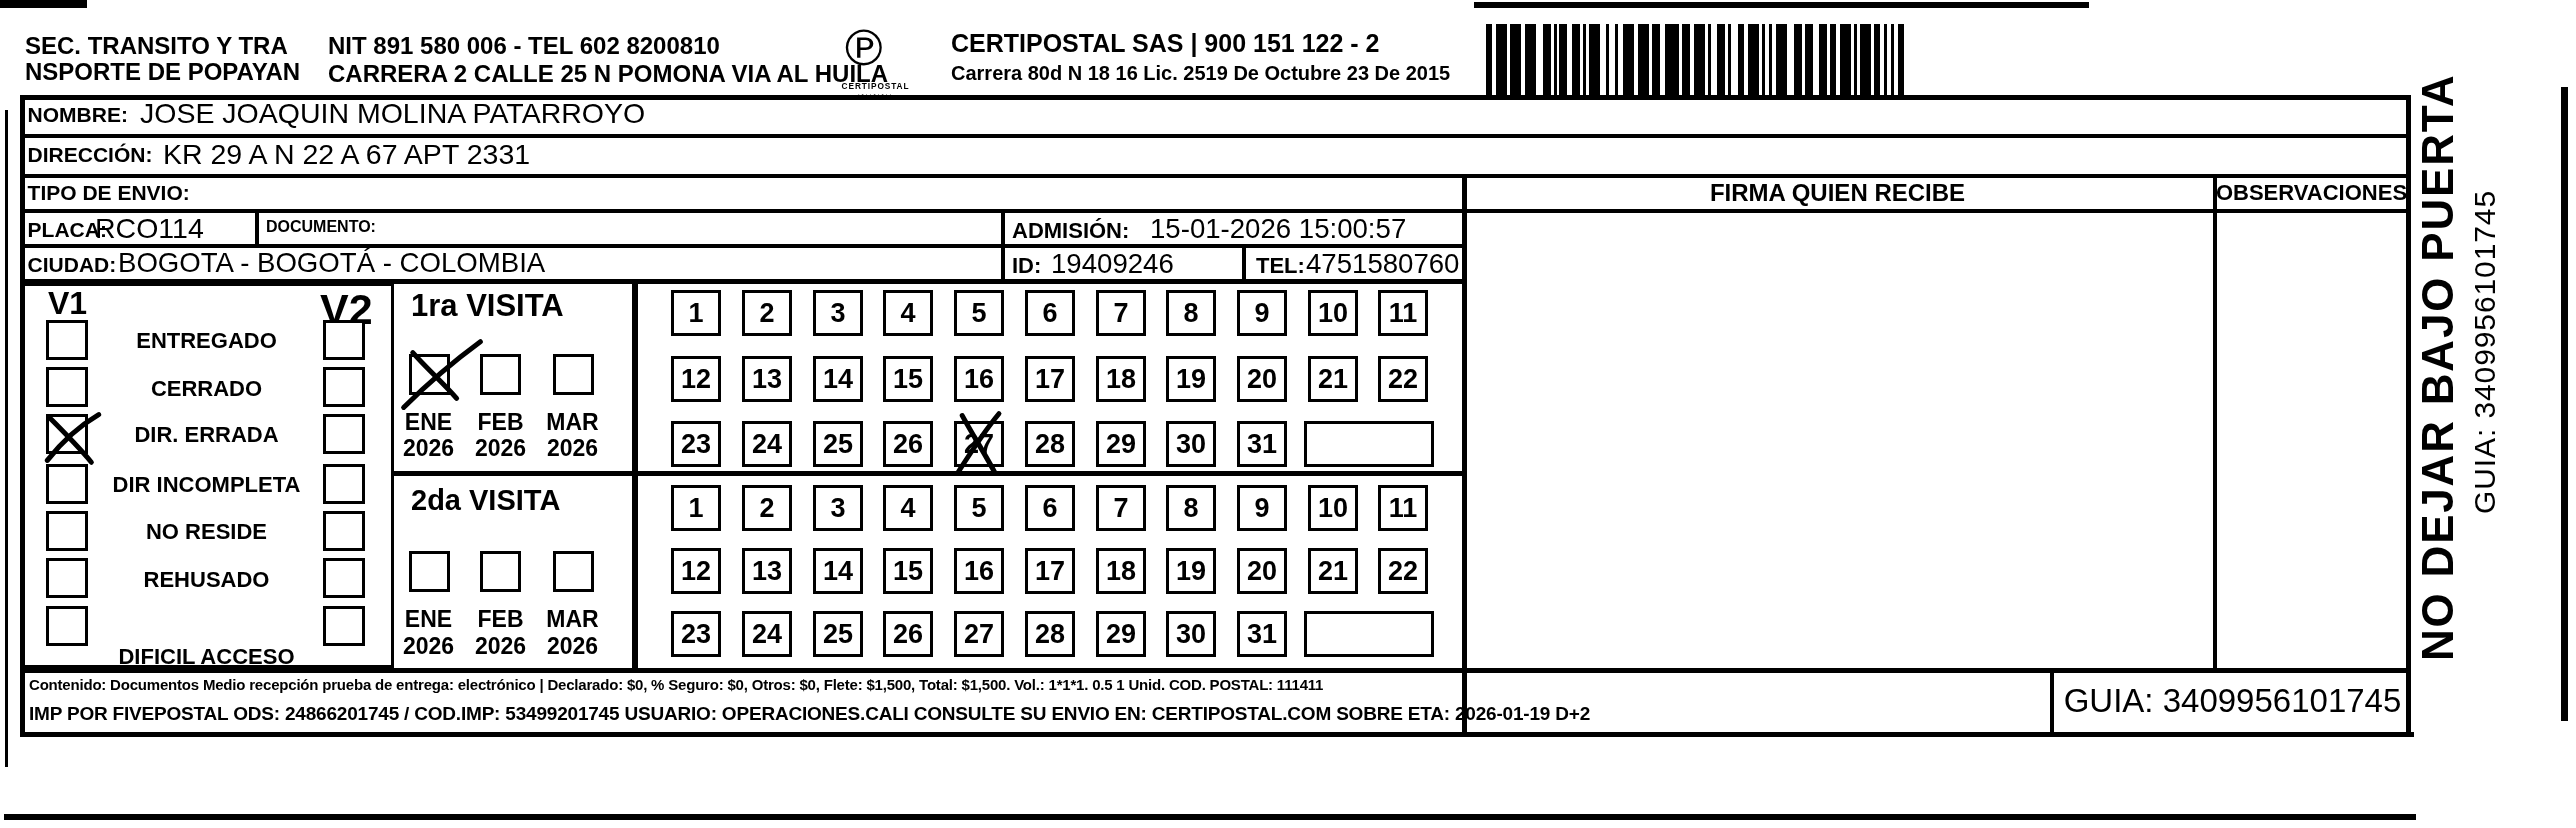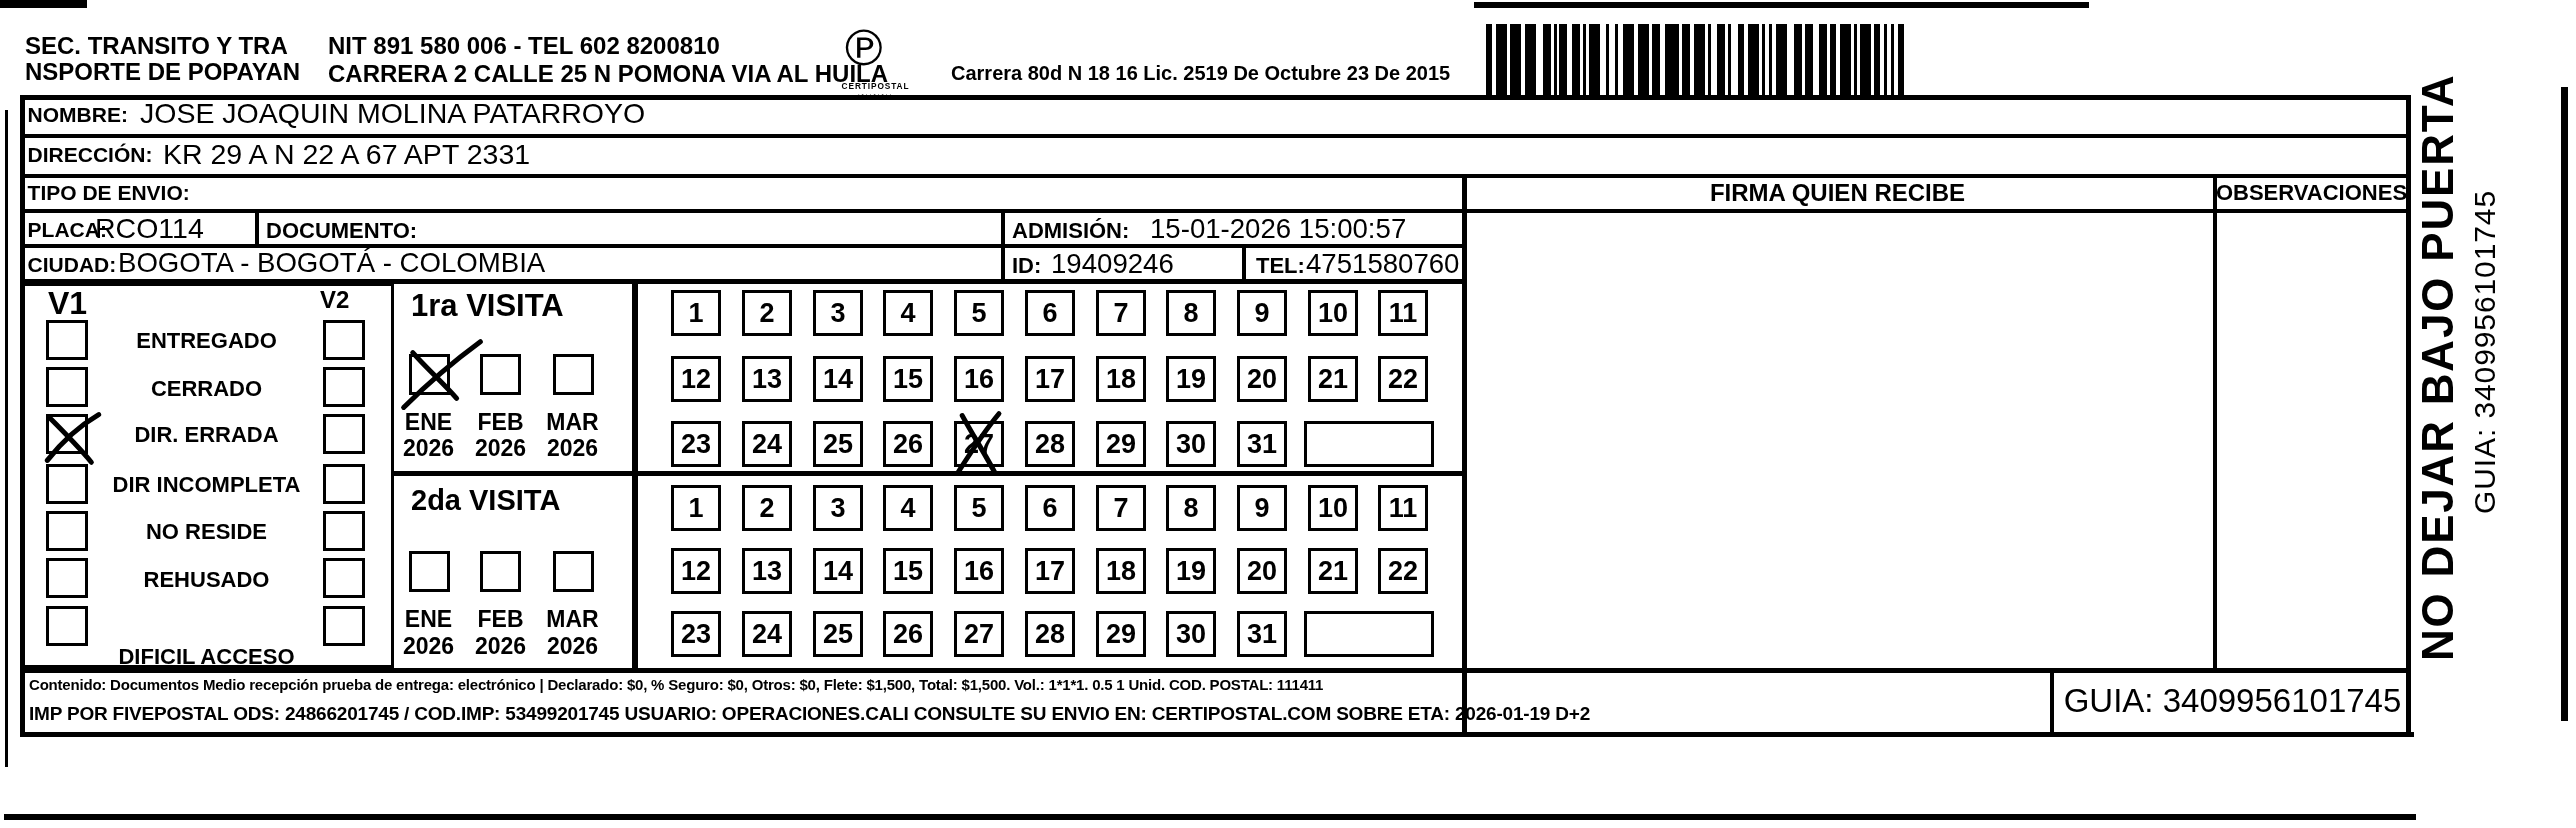--- a/index.html
+++ b/index.html
@@ -45,20 +45,21 @@
 
 <div class="page" id="page">
 
   <div class="t b" style="left: 25px; top: 33px; font-size: 24px; z-index: 2;">SEC. TRANSITO Y TRA</div>
   <div class="t b" style="left: 25px; top: 59px; font-size: 24px; z-index: 2;">NSPORTE DE POPAYAN</div>
   <div class="t b" style="left: 328px; top: 33px; font-size: 24px; z-index: 2;">NIT 891 580 006 - TEL 602 8200810</div>
   <div class="t b" style="left: 328px; top: 61px; font-size: 24px; z-index: 2;">CARRERA 2 CALLE 25 N POMONA VIA AL HUILA</div>
   <div class="logo-glyph">℗</div>
   <div class="logo-text">CERTIPOSTAL</div>
   <div class="logo-sub">·•··•·•··</div>
+  <div class="t b" style="left: 951px; top: 30px; font-size: 25px; z-index: 2;">CERTIPOSTAL SAS | 900 151 122 - 2</div>
   <div class="t b" style="left: 951px; top: 63px; font-size: 20px; z-index: 2;">Carrera 80d N 18 16  Lic. 2519 De Octubre 23 De 2015</div>
   <div id="barcode">
       <div class="bcb" style="left: 0px; width: 5.5px;"></div>
       <div class="bcb" style="left: 10px; width: 11px;"></div>
       <div class="bcb" style="left: 24px; width: 11px;"></div>
       <div class="bcb" style="left: 39px; width: 11px;"></div>
       <div class="bcb" style="left: 57px; width: 8.3px;"></div>
       <div class="bcb" style="left: 68px; width: 2.8px;"></div>
       <div class="bcb" style="left: 73px; width: 8.3px;"></div>
       <div class="bcb" style="left: 86px; width: 8.3px;"></div>
@@ -97,33 +98,33 @@
   <div class="t" style="left: 140px; top: 99px; font-size: 28.5px; z-index: 2;">JOSE JOAQUIN MOLINA PATARROYO</div>
   <div class="t b" style="left: 27.6px; top: 144px; font-size: 21px; z-index: 2;">DIRECCIÓN:</div>
   <div class="t" style="left: 163px; top: 140px; font-size: 28.5px; z-index: 2;">KR 29 A N 22 A 67 APT 2331</div>
   <div class="t b" style="left: 27.6px; top: 182px; font-size: 21px; z-index: 2;">TIPO DE ENVIO:</div>
 
   <div class="hdr-cell" style="left:1462px;width:751px;font-size:24px;">FIRMA QUIEN RECIBE</div>
   <div class="hdr-cell" style="left:2215px;width:193px;font-size:22px;">OBSERVACIONES</div>
 
   <div class="t b" style="left: 27.6px; top: 219px; font-size: 21px; z-index: 2;">PLACA:</div>
   <div class="t" style="left: 95px; top: 214px; font-size: 28.5px; z-index: 2;">RCO114</div>
-  <div class="t b" style="left: 266px; top: 219px; font-size: 22px; z-index: 2;">DOCUMENTO:</div>
+  <div class="t b" style="left: 266px; top: 219px; font-size: 16px; z-index: 2;">DOCUMENTO:</div>
   <div class="t b" style="left: 1012px; top: 219px; font-size: 22px; z-index: 2;">ADMISIÓN:</div>
   <div class="t" style="left: 1150px; top: 215px; font-size: 27.6px; z-index: 2;">15-01-2026 15:00:57</div>
   <div class="t b" style="left: 27.6px; top: 254px; font-size: 21px; z-index: 2;">CIUDAD:</div>
   <div class="t" style="left: 118px; top: 249px; font-size: 27.6px; z-index: 2;">BOGOTA - BOGOTÁ - COLOMBIA</div>
   <div class="t b" style="left: 1012px; top: 254px; font-size: 22px; z-index: 2;">ID:</div>
   <div class="t" style="left: 1051px; top: 250px; font-size: 27.6px; z-index: 2;">19409246</div>
   <div class="t b" style="left: 1256px; top: 254px; font-size: 22px; z-index: 2;">TEL:</div>
   <div class="t" style="left: 1306px; top: 250px; font-size: 27.6px; z-index: 2;">4751580760</div>
 
   <div class="status-panel"></div>
   <div class="t b" style="left: 48px; top: 287px; font-size: 32px; z-index: 2;">V1</div>
-  <div class="t b" style="left: 320px; top: 287px; font-size: 24px; z-index: 2;">V2</div>
+  <div class="t b" style="left: 320px; top: 287px; font-size: 43px; z-index: 2;">V2</div>
 
   <div class="t b" style="left: 411px; top: 290px; font-size: 31px; z-index: 2;">1ra VISITA</div>
   <div class="t b" style="left: 411px; top: 485px; font-size: 29px; z-index: 2;">2da VISITA</div>
 
   <div id="hw-hour" class="hw">11</div>
   <div id="time-colon-1">:</div>
   <div id="hw-min" class="hw">40</div>
   <div id="time-colon-2">:</div>
 
   <div class="t b" style="left: 29px; top: 677px; font-size: 15px; letter-spacing: -0.2px; z-index: 2;">Contenido: Documentos Medio recepción prueba de entrega: electrónico | Declarado: $0, % Seguro: $0, Otros: $0, Flete: $1,500, Total: $1,500. Vol.: 1*1*1. 0.5  1 Unid. COD. POSTAL: 111411</div>

